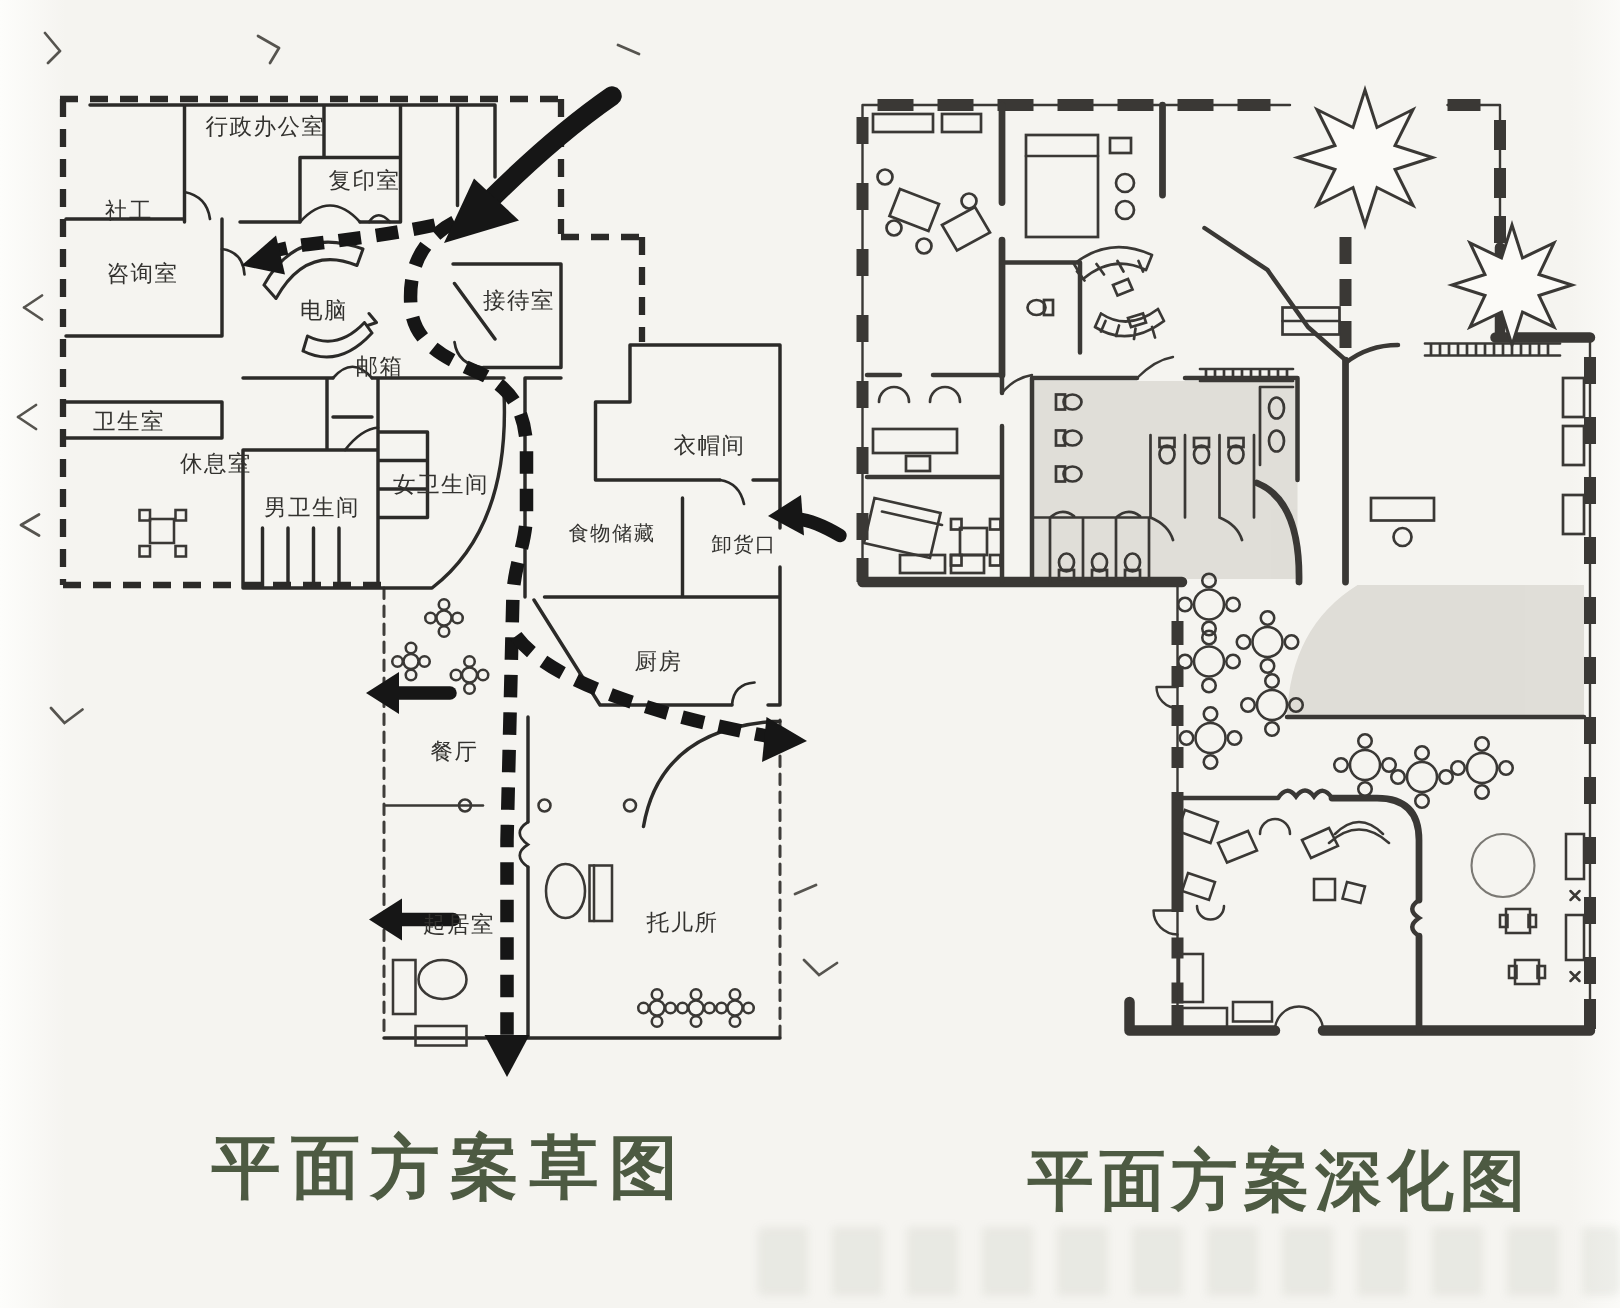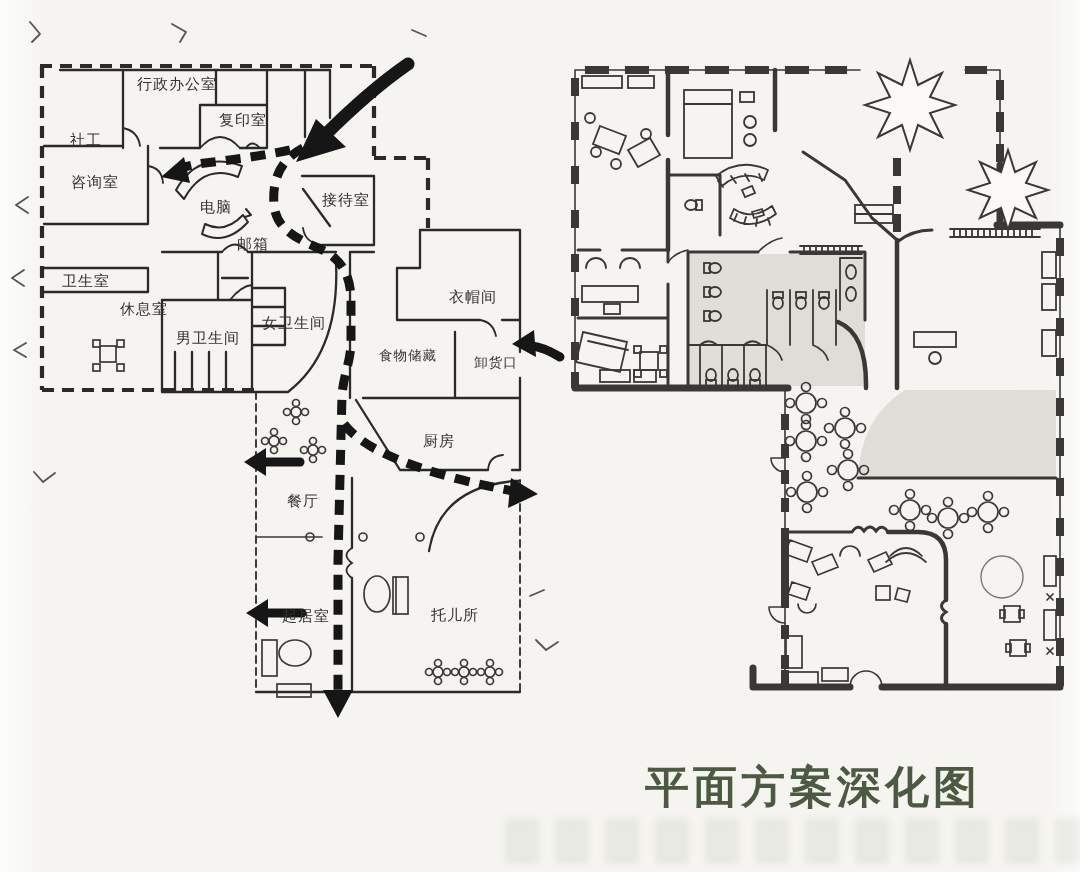--- a/index.html
+++ b/index.html
@@ -10,21 +10,21 @@
     padding-left:11px;
   }
   svg{position:absolute;left:0;top:0;}
   .plan-label{fill:#33322f;font-family:"Liberation Sans",sans-serif;font-size:15px;letter-spacing:1px;}
   .plan-label.small{font-size:13.5px;}
   .caption{
     position:absolute;text-align:center;color:#4d5a42;
     font-family:"Liberation Serif",serif;font-weight:bold;
   }
   .caption.left{left:110px;top:748px;width:380px;font-size:46px;letter-spacing:7px;}
-  .caption.right{left:608px;top:758px;width:410px;font-size:44px;letter-spacing:4px;}
+  .caption.right{left:648px;top:758px;width:410px;font-size:44px;letter-spacing:4px;}
   .watermark{
     position:absolute;left:505px;top:818px;width:575px;height:46px;
     background:repeating-linear-gradient(90deg,rgba(140,148,128,.22) 0 34px,rgba(255,255,255,0) 34px 50px);
     filter:blur(3px);opacity:.55;border-radius:4px;
   }
 </style>
 </head>
 <body>
 
 <div class="stage">
@@ -317,16 +317,17 @@
       <rect x="1010" y="640" width="16" height="16"></rect>
       <rect x="1006" y="644" width="5" height="8"></rect>
           <rect x="1025" y="644" width="5" height="8"></rect>
       <rect x="1044" y="556" width="12" height="30"></rect>
           <rect x="1044" y="610" width="12" height="30"></rect>
       <path d="M1047,594 l6,6 m-6,0 l6,-6 M1047,648 l6,6 m-6,0 l6,-6"></path>
     </g>
   </g>
 </svg>
 
+<div class="caption left">平面方案草图</div>
 <div class="caption right">平面方案深化图</div>
 <div class="watermark"></div>
 
 </div>
 
 </body></html>

